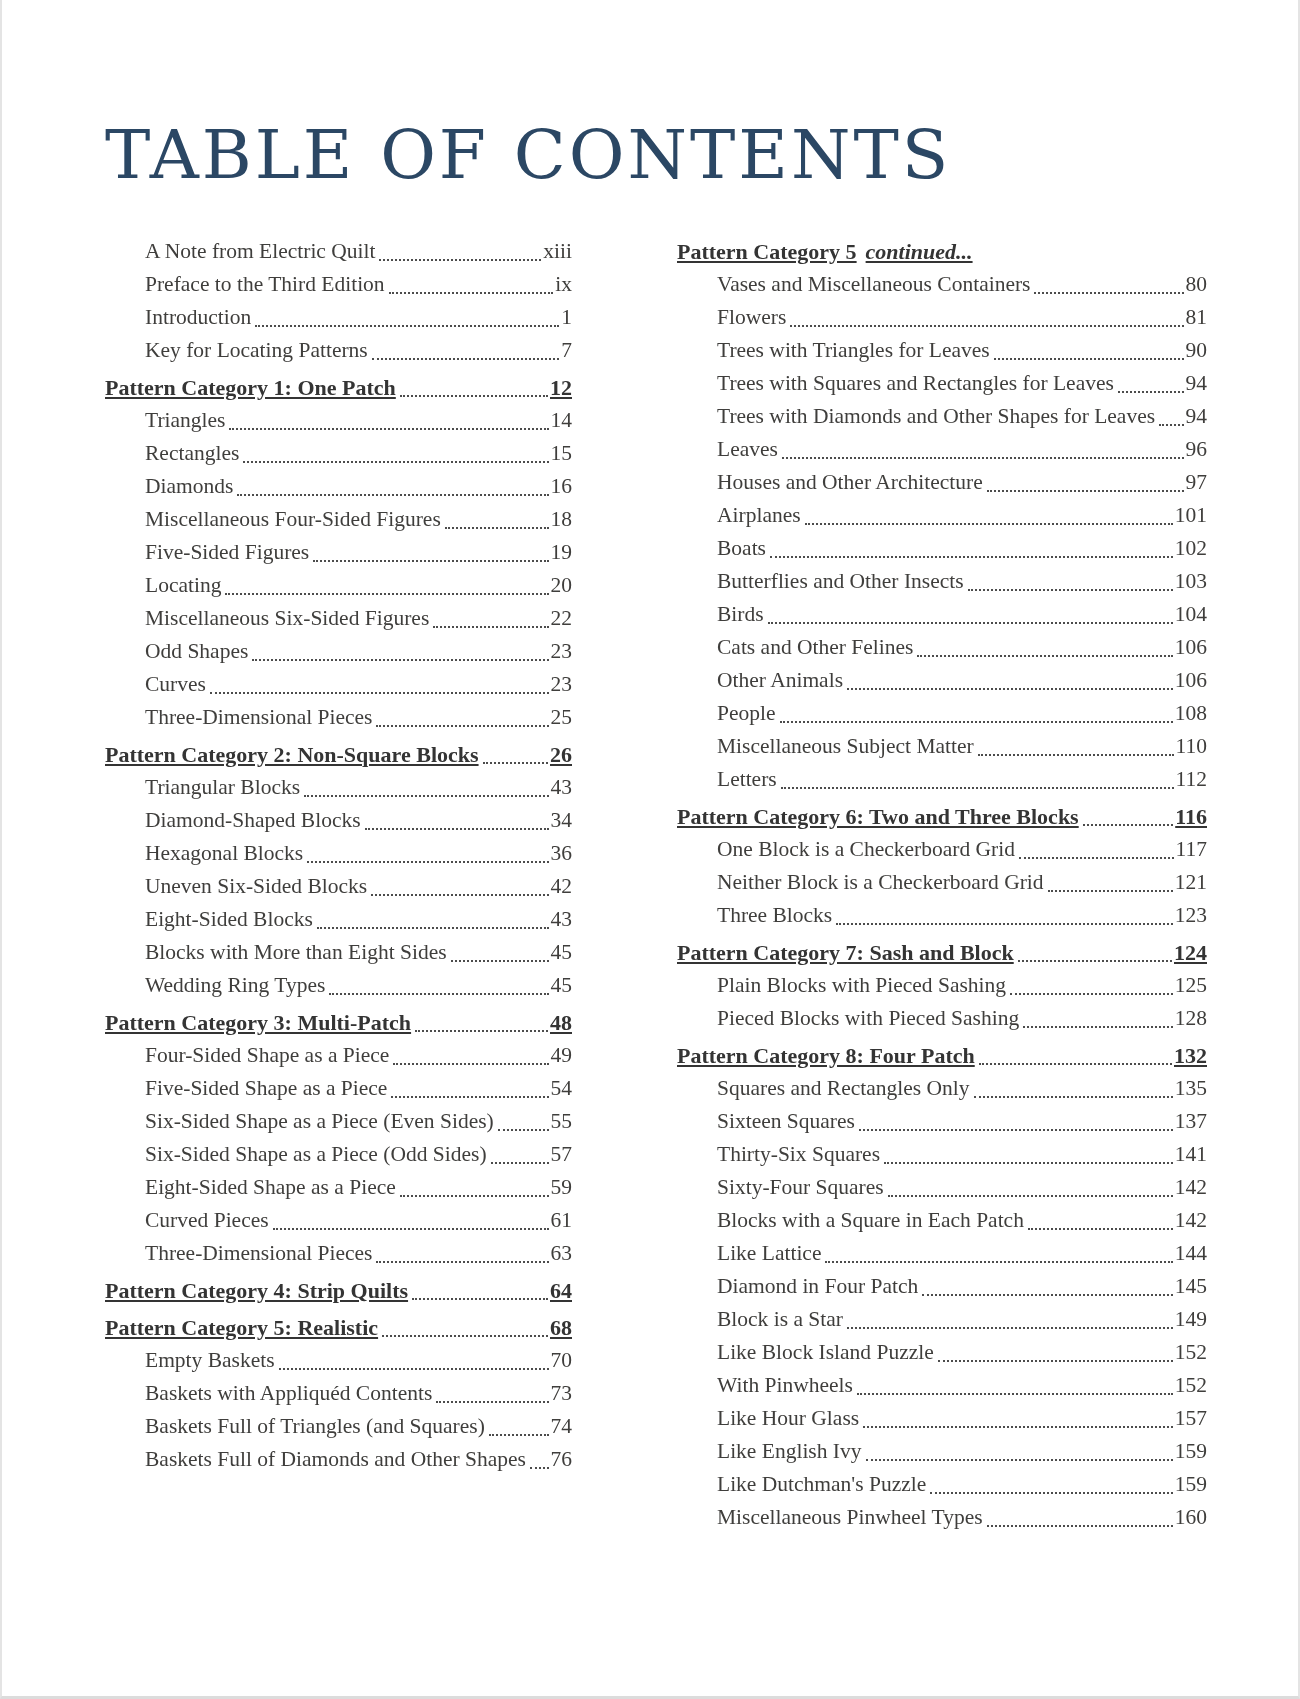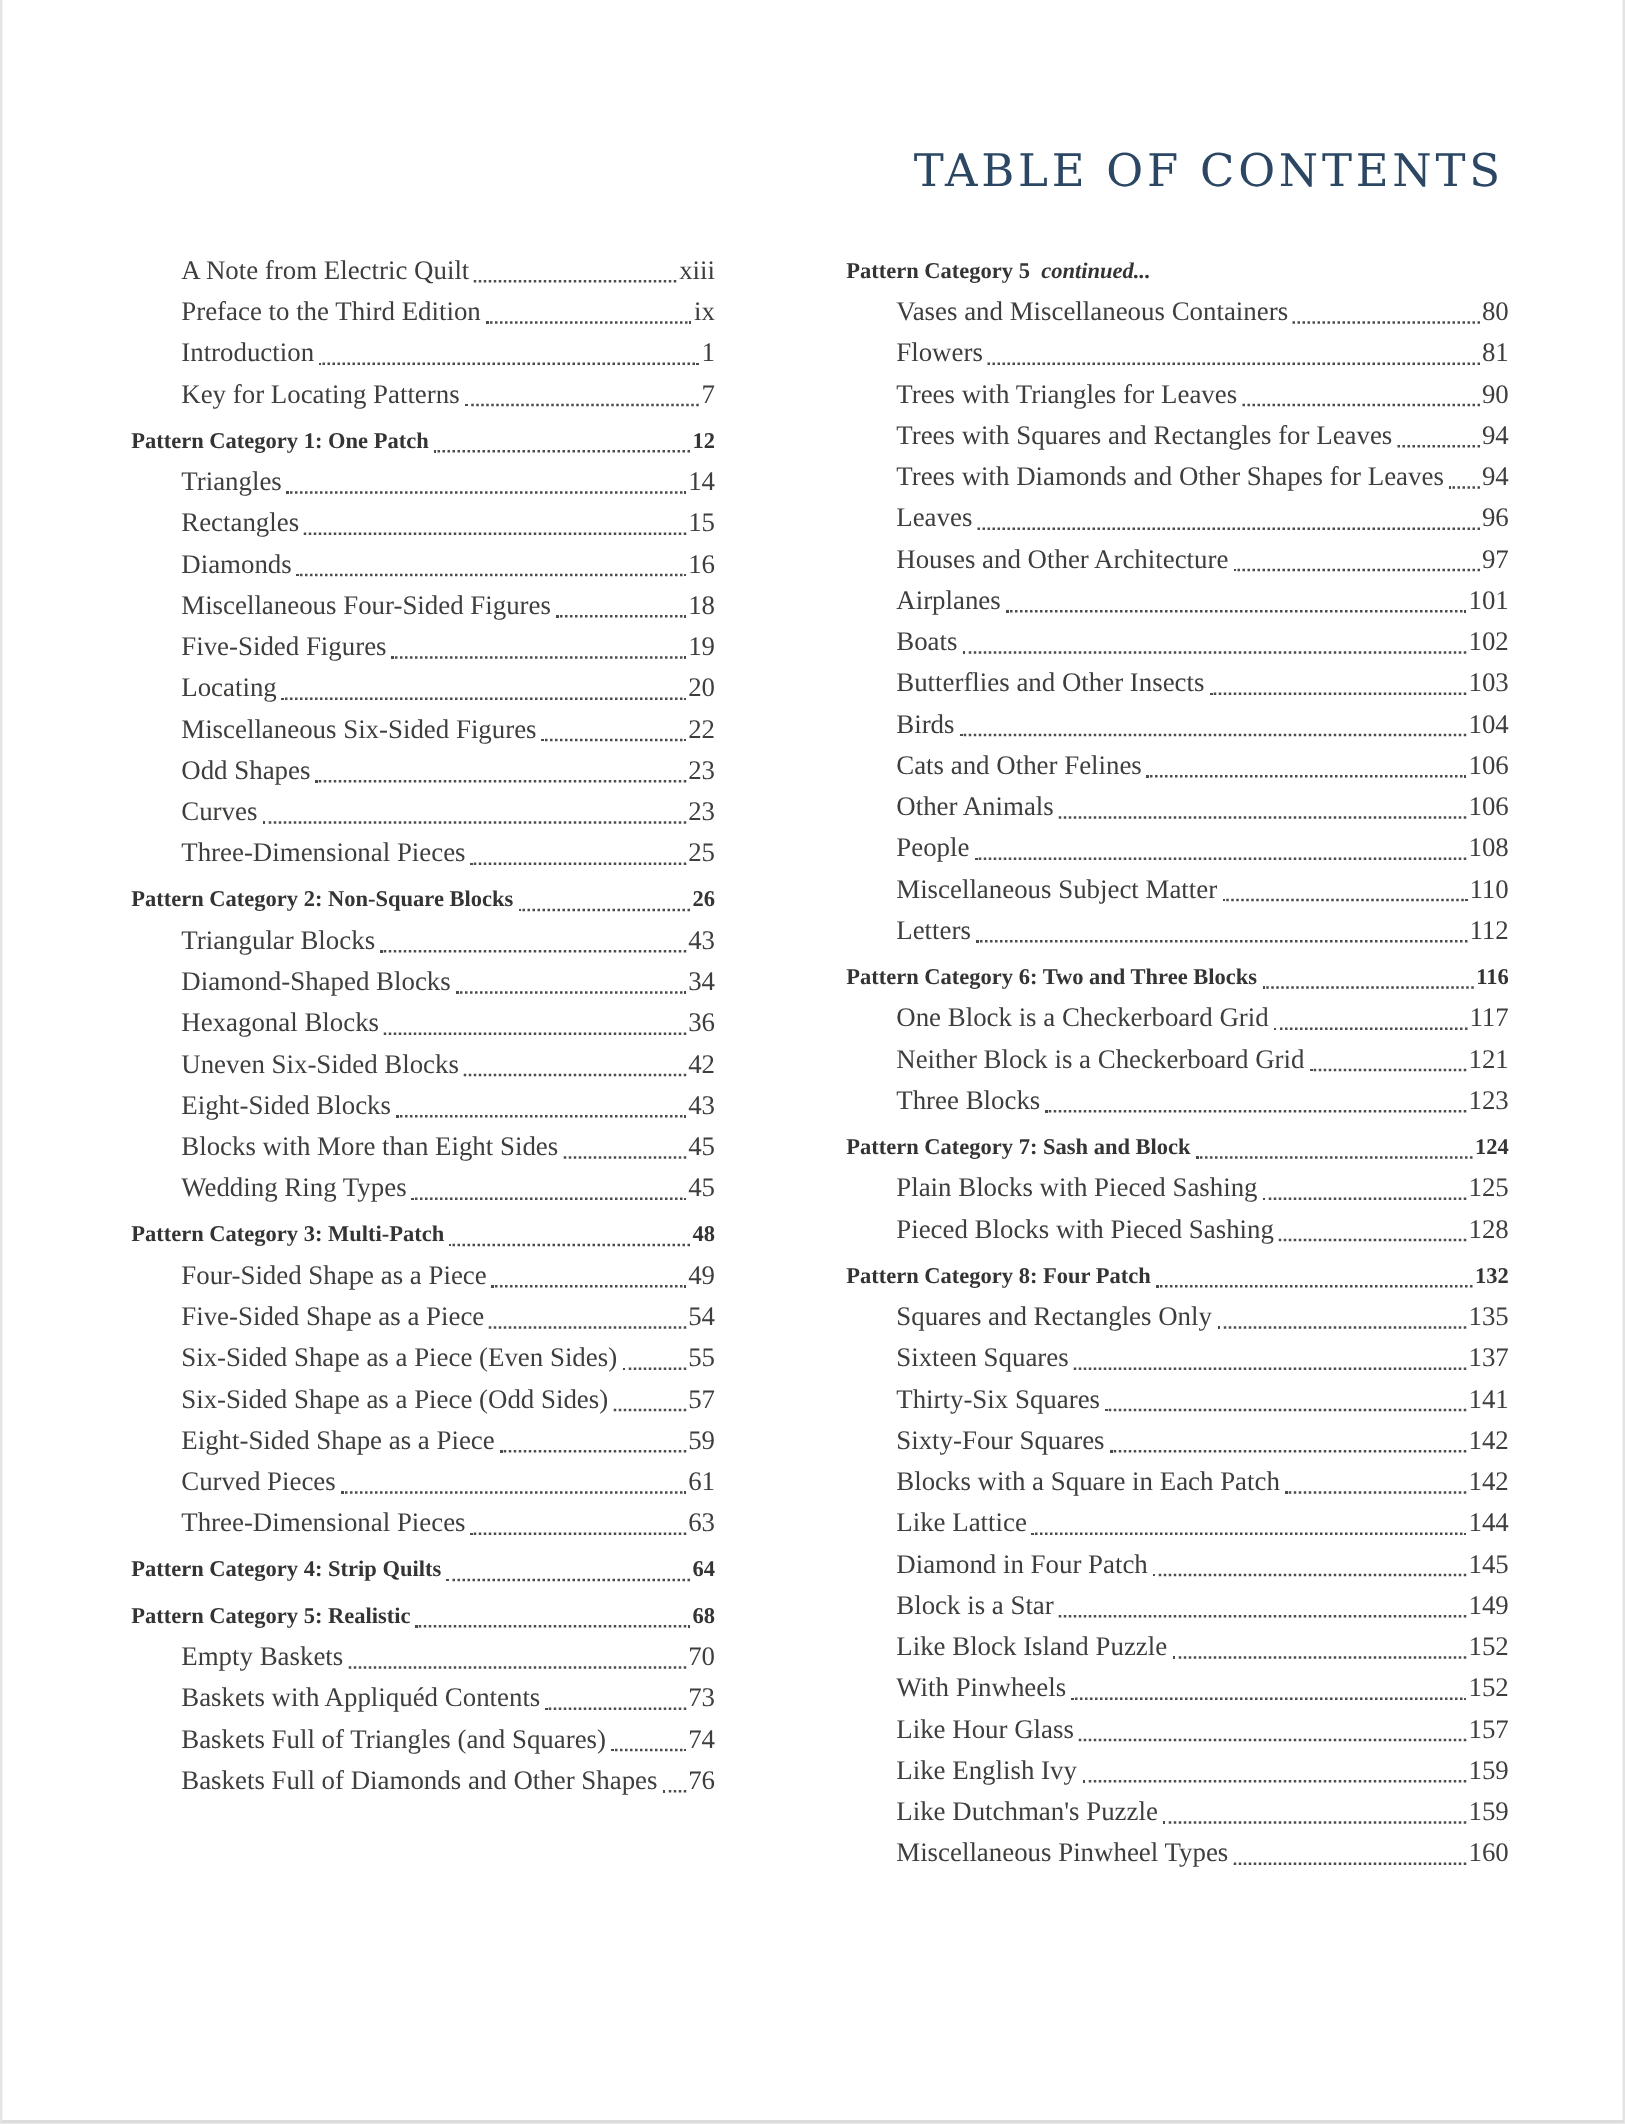--- a/index.html
+++ b/index.html
@@ -13,24 +13,24 @@
   .page{
     box-sizing:border-box;
     width:1300px;height:1699px;
     border-left:2px solid #e4e4e4;
     border-right:2px solid #e4e4e4;
     border-bottom:3px solid #dcdcdc;
     padding:118px 95px 40px 103px;
   }
   .title{
     margin:0 0 42px 0;
-    text-align:right;
+    text-align:left;
     font-family:"DejaVu Serif", serif;
     font-weight:400;
-    font-size:36px;
+    font-size:68px;
     letter-spacing:3px;
     color:var(--title-color,#2b4764);
     line-height:1.1;
   }
   .columns{
     display:flex;
     align-items:flex-start;
   }
   .toc-column{box-sizing:border-box;}
   .toc-column.left{width:467px;margin-right:105px;flex:0 0 auto;}
@@ -38,22 +38,23 @@
   .toc-block + .toc-block{margin-top:4px;}
   .toc-row{
     display:flex;
     align-items:flex-end;
     font-size:21.5px;
     line-height:33px;
     height:33px;
   }
   .toc-row.heading{
     font-weight:700;
-    font-size:18px;
+    font-size:22px;
     color:#343434;
+    text-decoration:underline;
   }
   .toc-row.entry{padding-left:40px;}
   .lbl{white-space:nowrap;}
   .suffix{font-style:italic;margin-left:9px;font-weight:700;}
   .leader{
     flex:1 1 auto;
     min-width:6px;
     border-bottom:2.5px dotted #4c4c4c;
     margin:0 2px 7px 4px;
     height:0;

